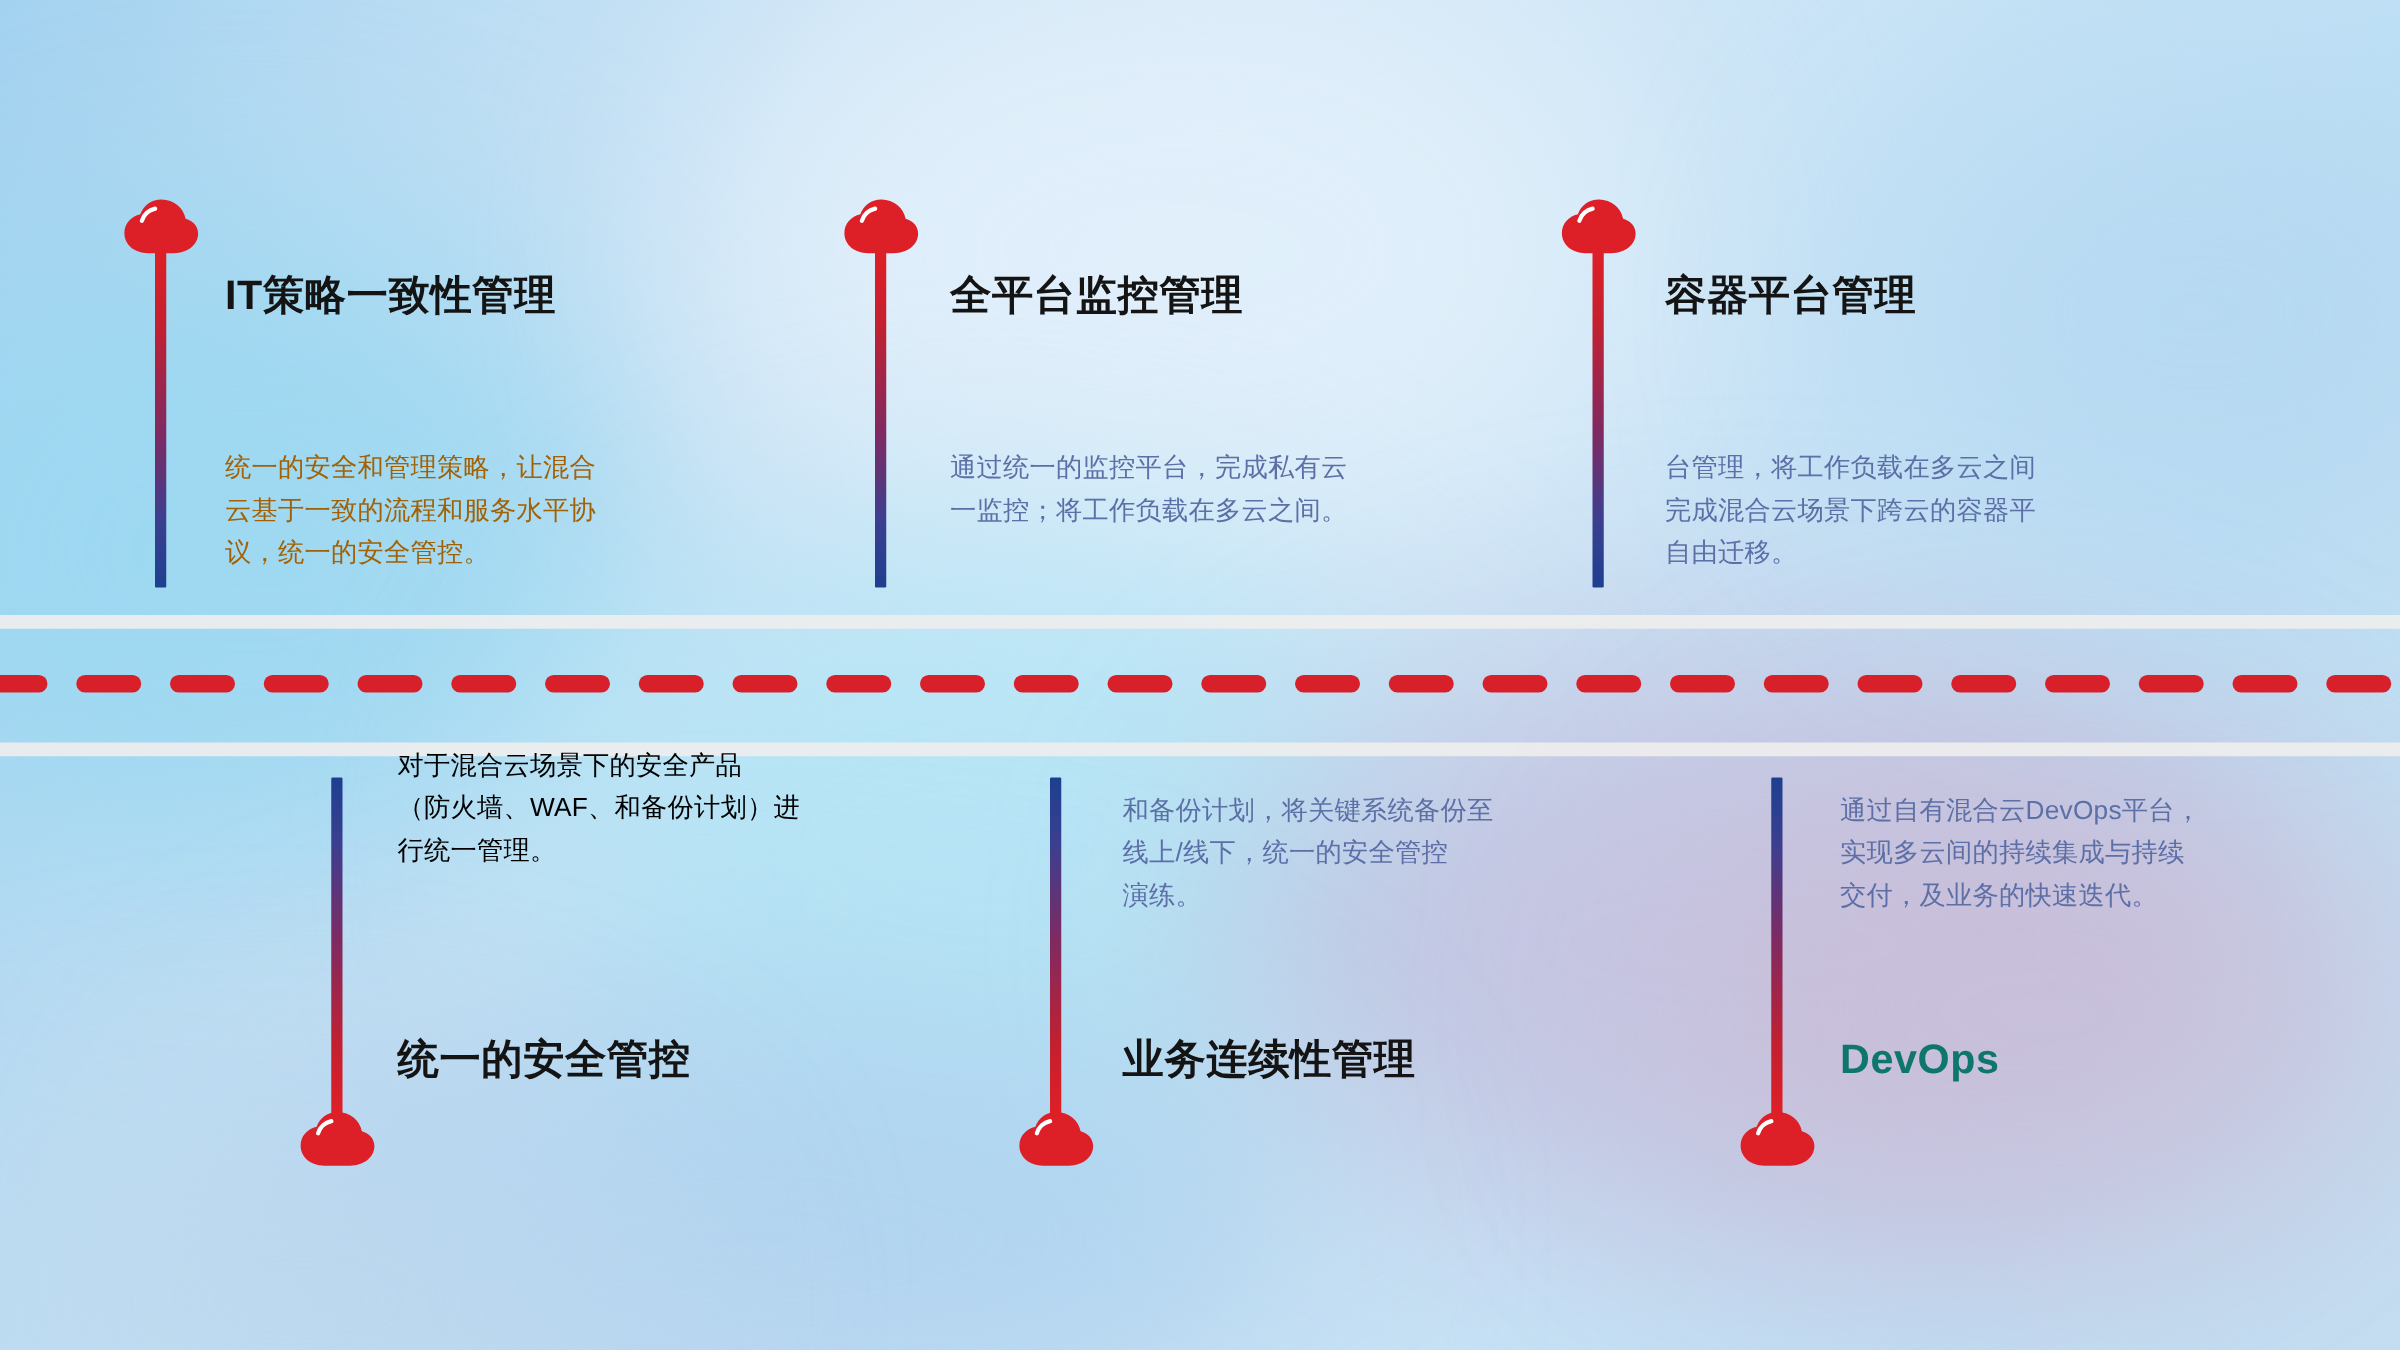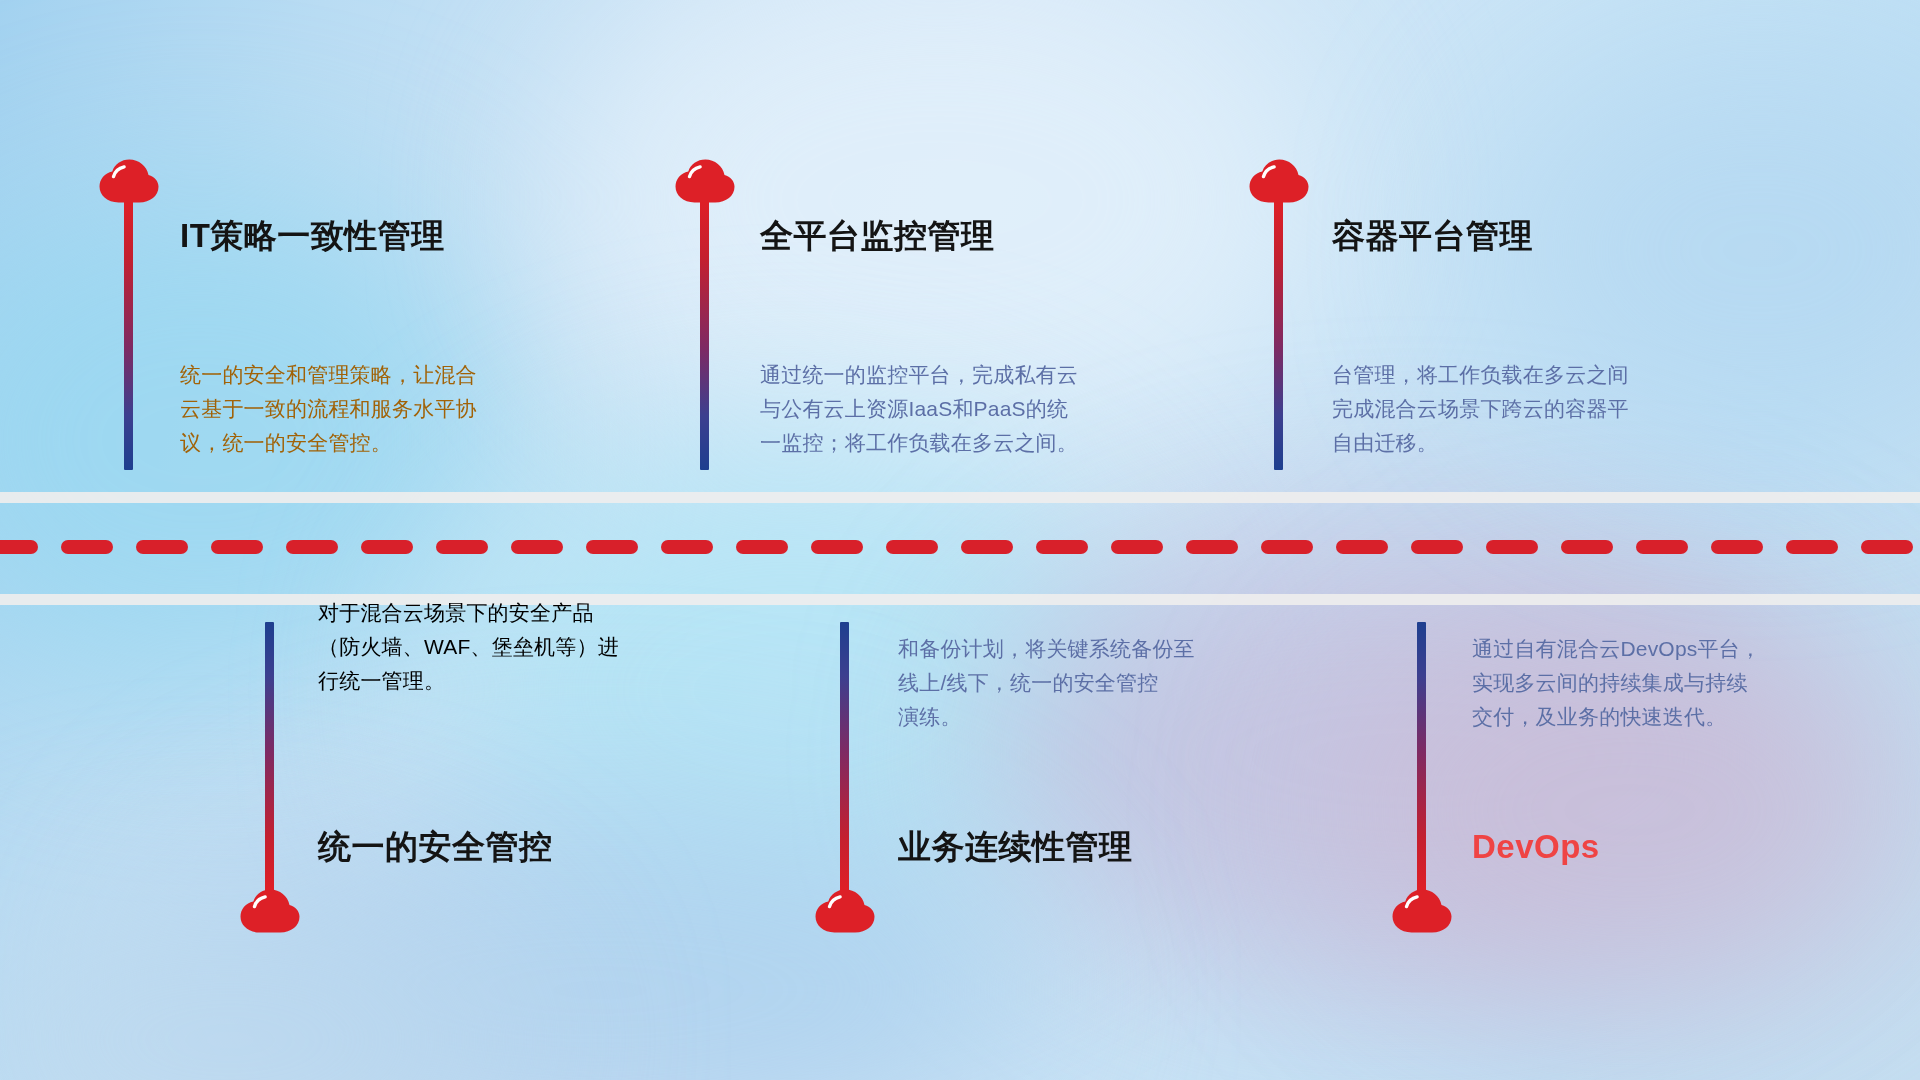--- a/index.html
+++ b/index.html
@@ -216,21 +216,20 @@
         <div class="cloud" style="top: 0px;">
           <svg viewBox="0 0 62 46" xmlns="http://www.w3.org/2000/svg">
             <path fill="#dd2027" d="M20.5 44.5C9.4 44.5 1.5 37.6 1.5 28.6c0-7.6 5.3-13.6 12.8-15.2C16.6 6.3 23.3 1.5 31.3 1.5c9.6 0 17.5 6.6 19.2 15.4 6.1 1.6 10 6.3 10 11.9c0 8.9-8.2 15.7-19.4 15.7z"></path>
             <path fill="none" stroke="#ffffff" stroke-width="3.4" stroke-linecap="round" d="M15.5 18.6c1.4-4.9 5.6-8.6 10.6-9.7"></path>
           </svg>
         </div>
       </div>
       <div class="item-title" style="left: 760px; top: 216px; color: rgb(20, 20, 20);">全平台监控管理</div>
       <div class="item-body" style="left: 760px; top: 358px; color: rgb(92, 111, 166);">
         <span class="ln">通过统一的监控平台，完成私有云</span>
-        <span class="ln">与公有云上资源IaaS和PaaS的统</span>
         <span class="ln">一监控；将工作负载在多云之间。</span>
       </div>
       <div class="pin down" style="left: 1274px; top: 158px; height: 312px;">
         <div class="stem" style="top: 40px; height: 272px;"></div>
         <div class="cloud" style="top: 0px;">
           <svg viewBox="0 0 62 46" xmlns="http://www.w3.org/2000/svg">
             <path fill="#dd2027" d="M20.5 44.5C9.4 44.5 1.5 37.6 1.5 28.6c0-7.6 5.3-13.6 12.8-15.2C16.6 6.3 23.3 1.5 31.3 1.5c9.6 0 17.5 6.6 19.2 15.4 6.1 1.6 10 6.3 10 11.9c0 8.9-8.2 15.7-19.4 15.7z"></path>
             <path fill="none" stroke="#ffffff" stroke-width="3.4" stroke-linecap="round" d="M15.5 18.6c1.4-4.9 5.6-8.6 10.6-9.7"></path>
           </svg>
         </div>
@@ -245,21 +244,21 @@
         <div class="stem" style="top: 0px; height: 270px;"></div>
         <div class="cloud" style="top: 266px;">
           <svg viewBox="0 0 62 46" xmlns="http://www.w3.org/2000/svg">
             <path fill="#dd2027" d="M20.5 44.5C9.4 44.5 1.5 37.6 1.5 28.6c0-7.6 5.3-13.6 12.8-15.2C16.6 6.3 23.3 1.5 31.3 1.5c9.6 0 17.5 6.6 19.2 15.4 6.1 1.6 10 6.3 10 11.9c0 8.9-8.2 15.7-19.4 15.7z"></path>
             <path fill="none" stroke="#ffffff" stroke-width="3.4" stroke-linecap="round" d="M15.5 18.6c1.4-4.9 5.6-8.6 10.6-9.7"></path>
           </svg>
         </div>
       </div>
       <div class="item-body" style="left: 318px; top: 596px; color: #000000;">
         <span class="ln">对于混合云场景下的安全产品</span>
-        <span class="ln">（防火墙、WAF、堡垒机等）进</span>
+        <span class="ln">（防火墙、WAF、和备份计划）进</span>
         <span class="ln">行统一管理。</span>
       </div>
       <div class="item-title" style="left: 318px; top: 827px; color: rgb(20, 20, 20);">统一的安全管控</div>
       <div class="pin up" style="left: 840px; top: 622px; height: 310px;">
         <div class="stem" style="top: 0px; height: 270px;"></div>
         <div class="cloud" style="top: 266px;">
           <svg viewBox="0 0 62 46" xmlns="http://www.w3.org/2000/svg">
             <path fill="#dd2027" d="M20.5 44.5C9.4 44.5 1.5 37.6 1.5 28.6c0-7.6 5.3-13.6 12.8-15.2C16.6 6.3 23.3 1.5 31.3 1.5c9.6 0 17.5 6.6 19.2 15.4 6.1 1.6 10 6.3 10 11.9c0 8.9-8.2 15.7-19.4 15.7z"></path>
             <path fill="none" stroke="#ffffff" stroke-width="3.4" stroke-linecap="round" d="M15.5 18.6c1.4-4.9 5.6-8.6 10.6-9.7"></path>
           </svg>
@@ -278,16 +277,16 @@
             <path fill="#dd2027" d="M20.5 44.5C9.4 44.5 1.5 37.6 1.5 28.6c0-7.6 5.3-13.6 12.8-15.2C16.6 6.3 23.3 1.5 31.3 1.5c9.6 0 17.5 6.6 19.2 15.4 6.1 1.6 10 6.3 10 11.9c0 8.9-8.2 15.7-19.4 15.7z"></path>
             <path fill="none" stroke="#ffffff" stroke-width="3.4" stroke-linecap="round" d="M15.5 18.6c1.4-4.9 5.6-8.6 10.6-9.7"></path>
           </svg>
         </div>
       </div>
       <div class="item-body" style="left: 1472px; top: 632px; color: rgb(92, 111, 166);">
         <span class="ln">通过自有混合云DevOps平台，</span>
         <span class="ln">实现多云间的持续集成与持续</span>
         <span class="ln">交付，及业务的快速迭代。</span>
       </div>
-      <div class="item-title" style="left: 1472px; top: 827px; color: #ef4444;">DevOps</div>
+      <div class="item-title" style="left: 1472px; top: 827px; color: #0f766e;">DevOps</div>
     </div>
 
 </div>
 
 </body></html>

